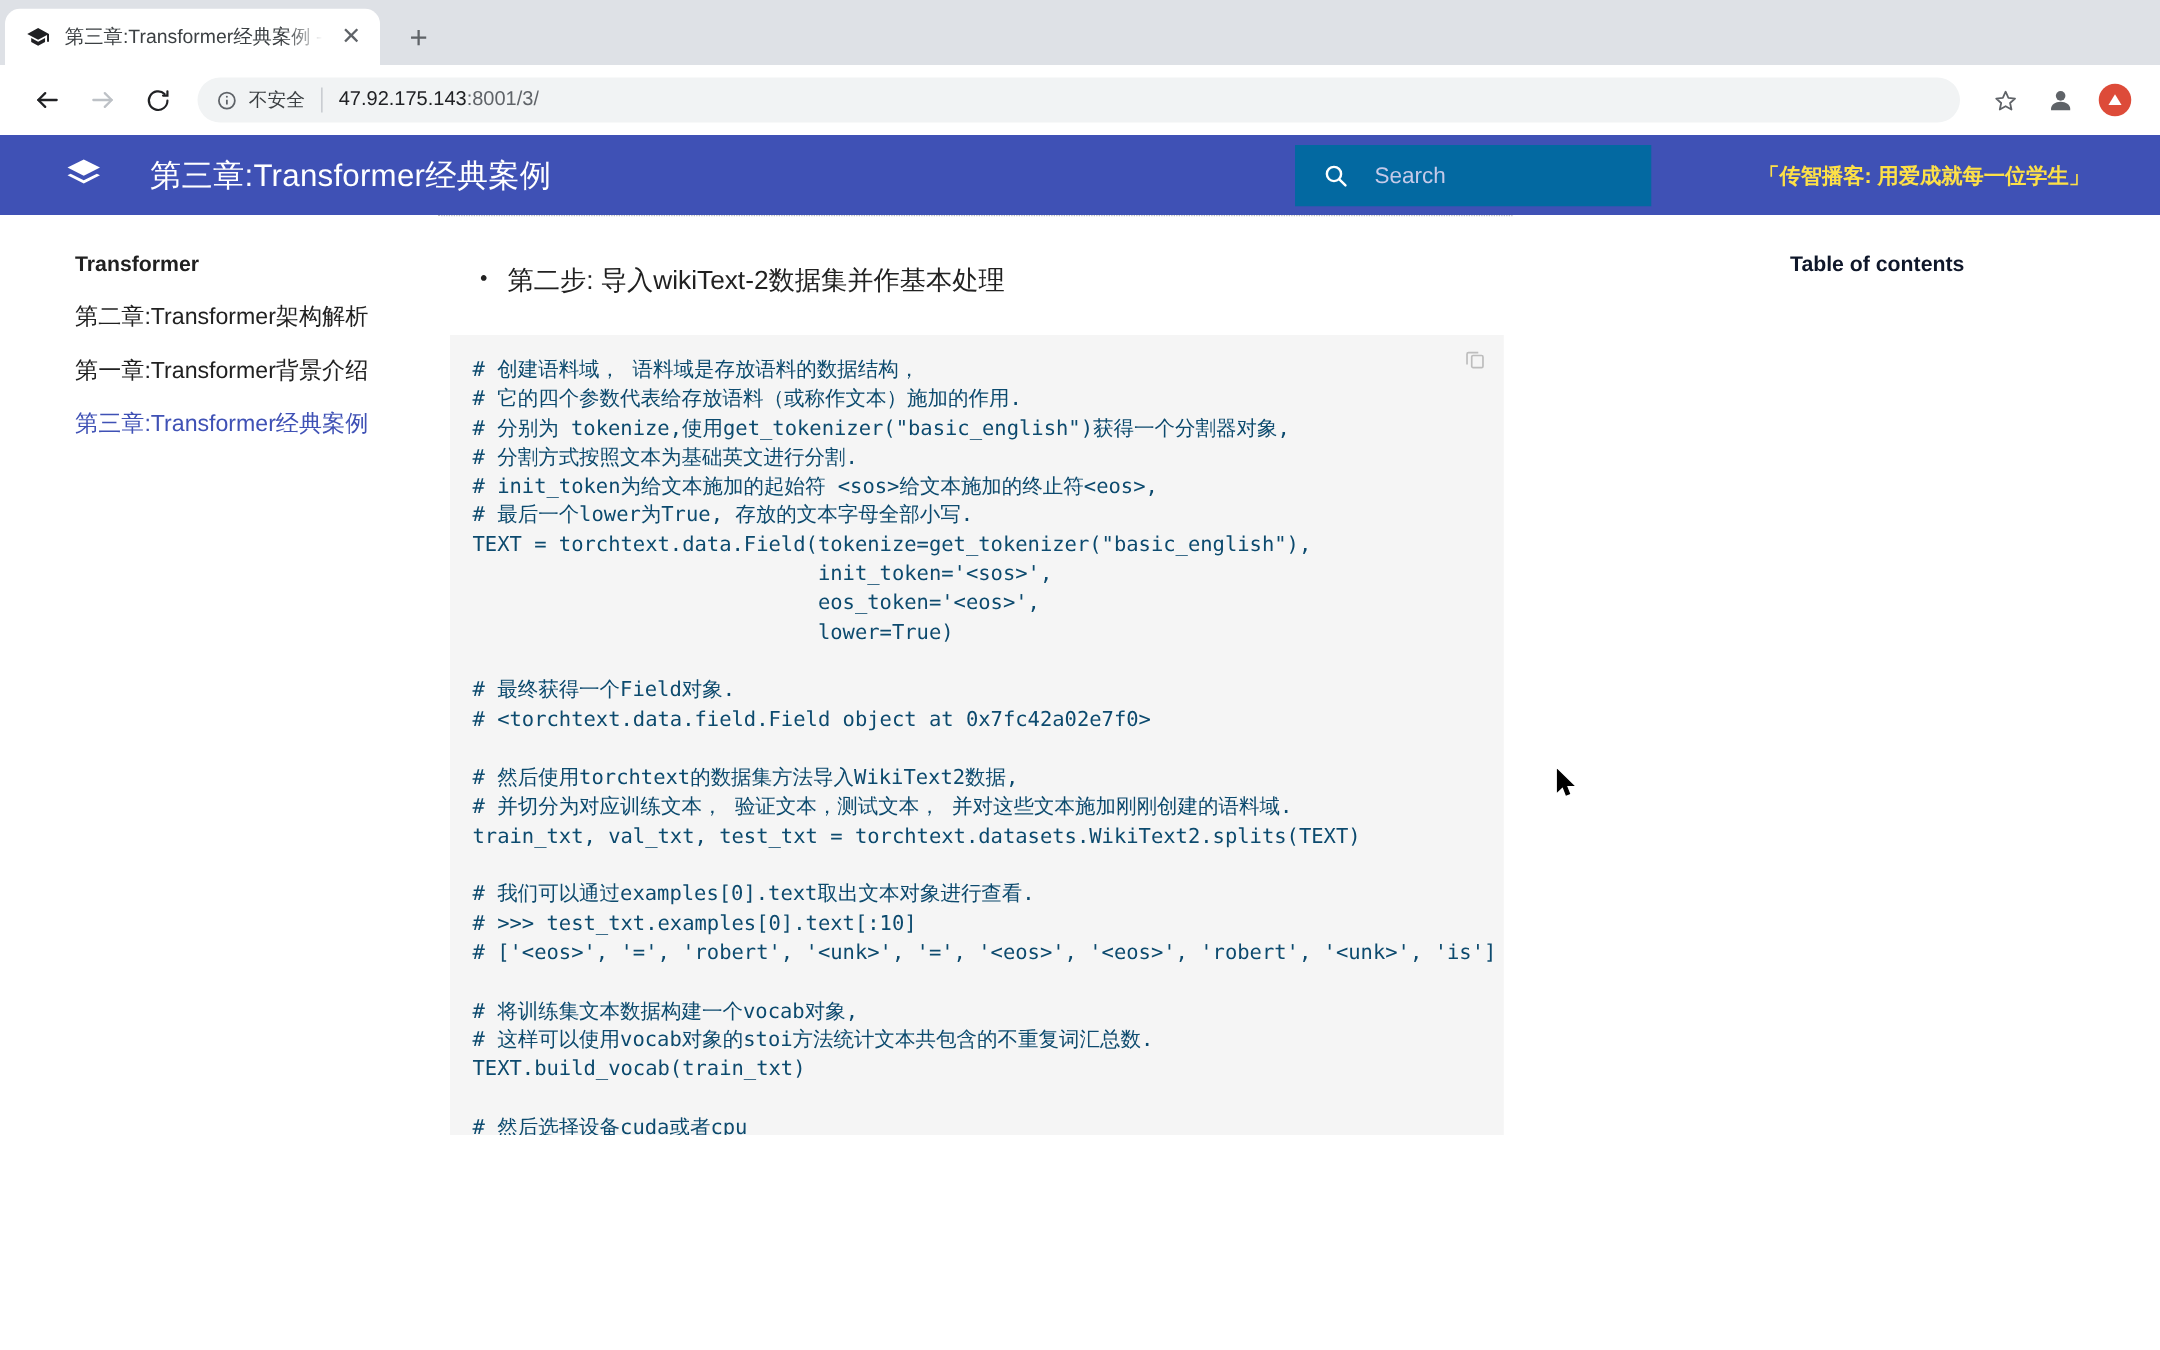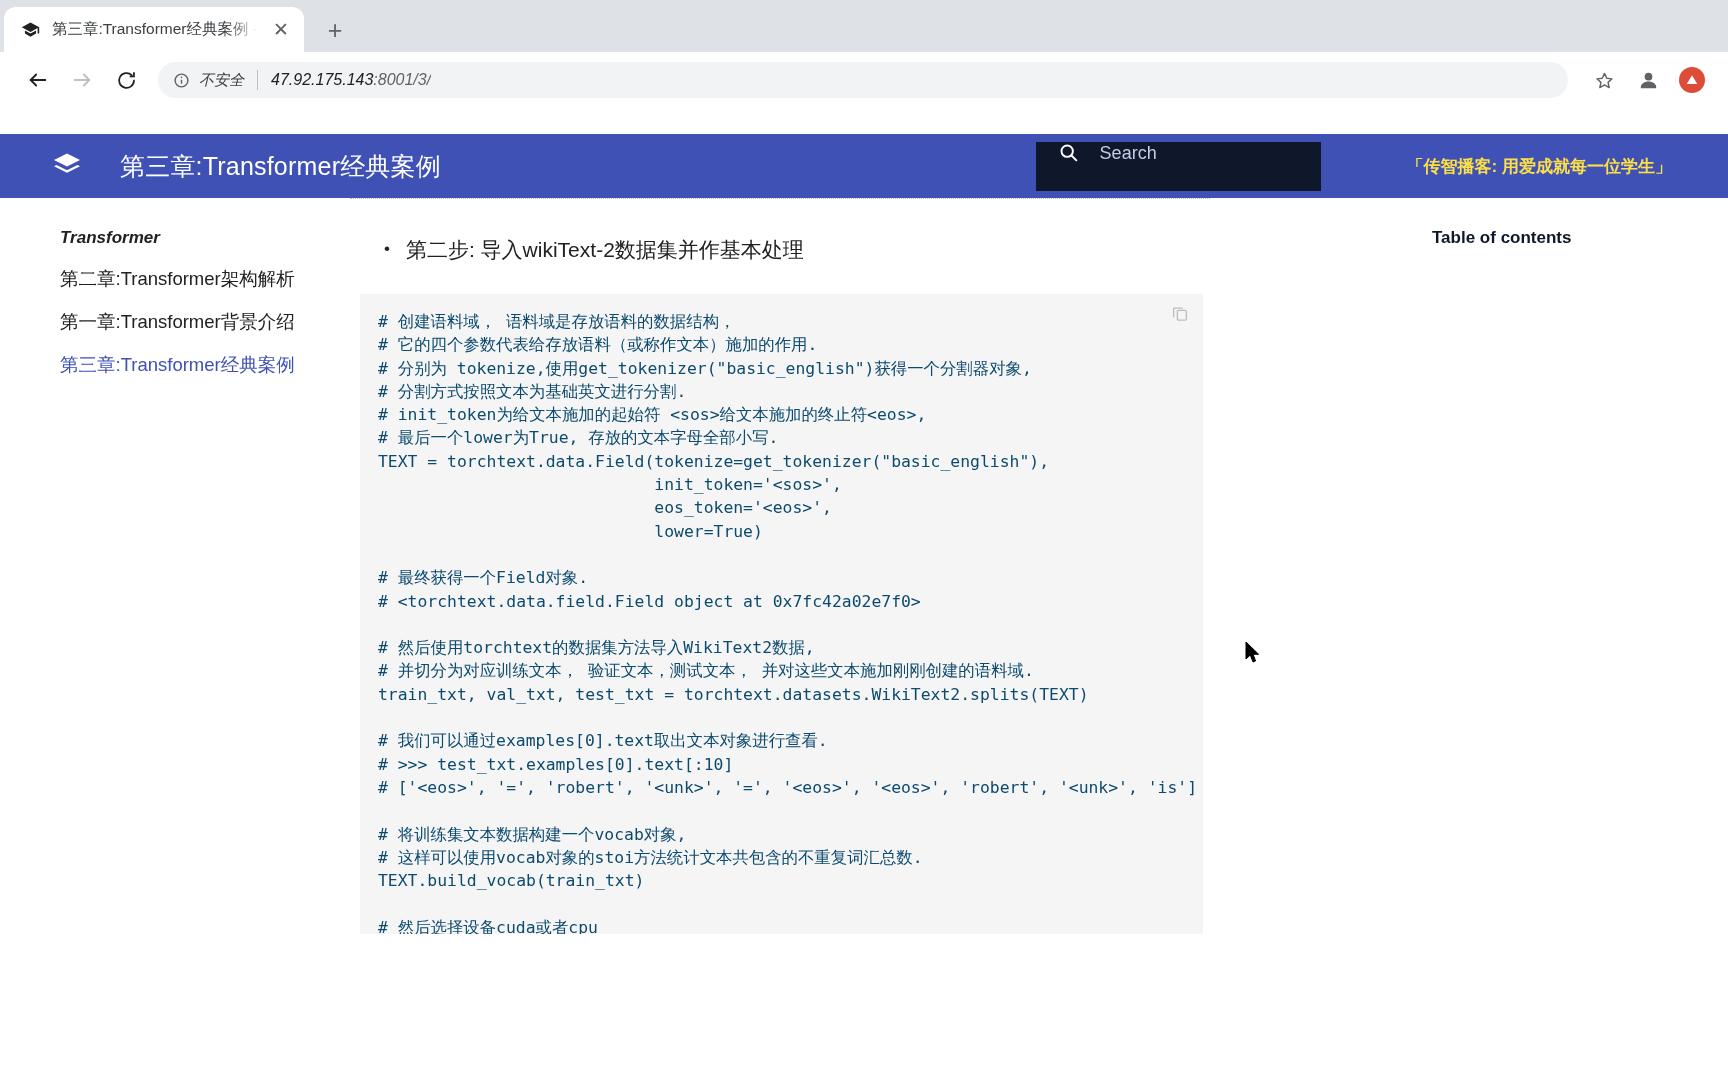--- a/index.html
+++ b/index.html
@@ -88,21 +88,20 @@
     flex: 1 1 auto;
     height: 36px;
     margin: 0 10px 0 8px;
     background: #f1f3f4;
     border-radius: 18px;
     display: flex;
     align-items: center;
     padding: 0 14px;
     gap: 9px;
     min-width: 0;
-    font-style: italic;
   }
   #security-icon {
     width: 18px; height: 18px;
     flex: 0 0 18px;
     display: flex; align-items: center; justify-content: center;
     color: #5f6368;
   }
   #security-label {
     font-size: 15px;
     color: #3c4043;
@@ -135,21 +134,20 @@
     display: flex; align-items: center; justify-content: center;
   }
 
   
   #page {
     width: 1728px;
     height: 800px;
     background: #ffffff;
     position: relative;
     overflow: hidden;
-    margin-top: 26px;
   }
 
   
   #site-header {
     height: 64px;
     background: #3f51b5;
     display: flex;
     align-items: center;
     padding: 0 26px 0 52px;
     color: #ffffff;
@@ -169,23 +167,23 @@
   }
   #search-wrap {
     margin-left: auto;
     display: flex;
     align-items: center;
     gap: 50px;
   }
   #search-box {
     width: 285px;
     height: 49px;
-    background: #0f172a;
-    display: flex;
-    align-items: flex-start;
+    background: #0369a1;
+    display: flex;
+    align-items: center;
     padding: 0 14px 0 22px;
     gap: 18px;
     position: relative;
     left: -66px;
   }
   #search-icon {
     width: 22px; height: 22px;
     flex: 0 0 22px;
     color: #ffffff;
     display: flex; align-items: center; justify-content: center;
@@ -222,21 +220,20 @@
     width: 350px;
     flex: 0 0 350px;
     padding: 30px 0 0 60px;
     border-right: 1px solid transparent;
   }
   #left-nav-title {
     font-size: 17px;
     font-weight: bold;
     color: #212121;
     margin-bottom: 18px;
-    font-style: italic;
   }
   .nav-link {
     display: block;
     font-size: 18.5px;
     color: #212121;
     line-height: 1.45;
     margin-bottom: 16px;
     white-space: nowrap;
     text-decoration: none;
   }

